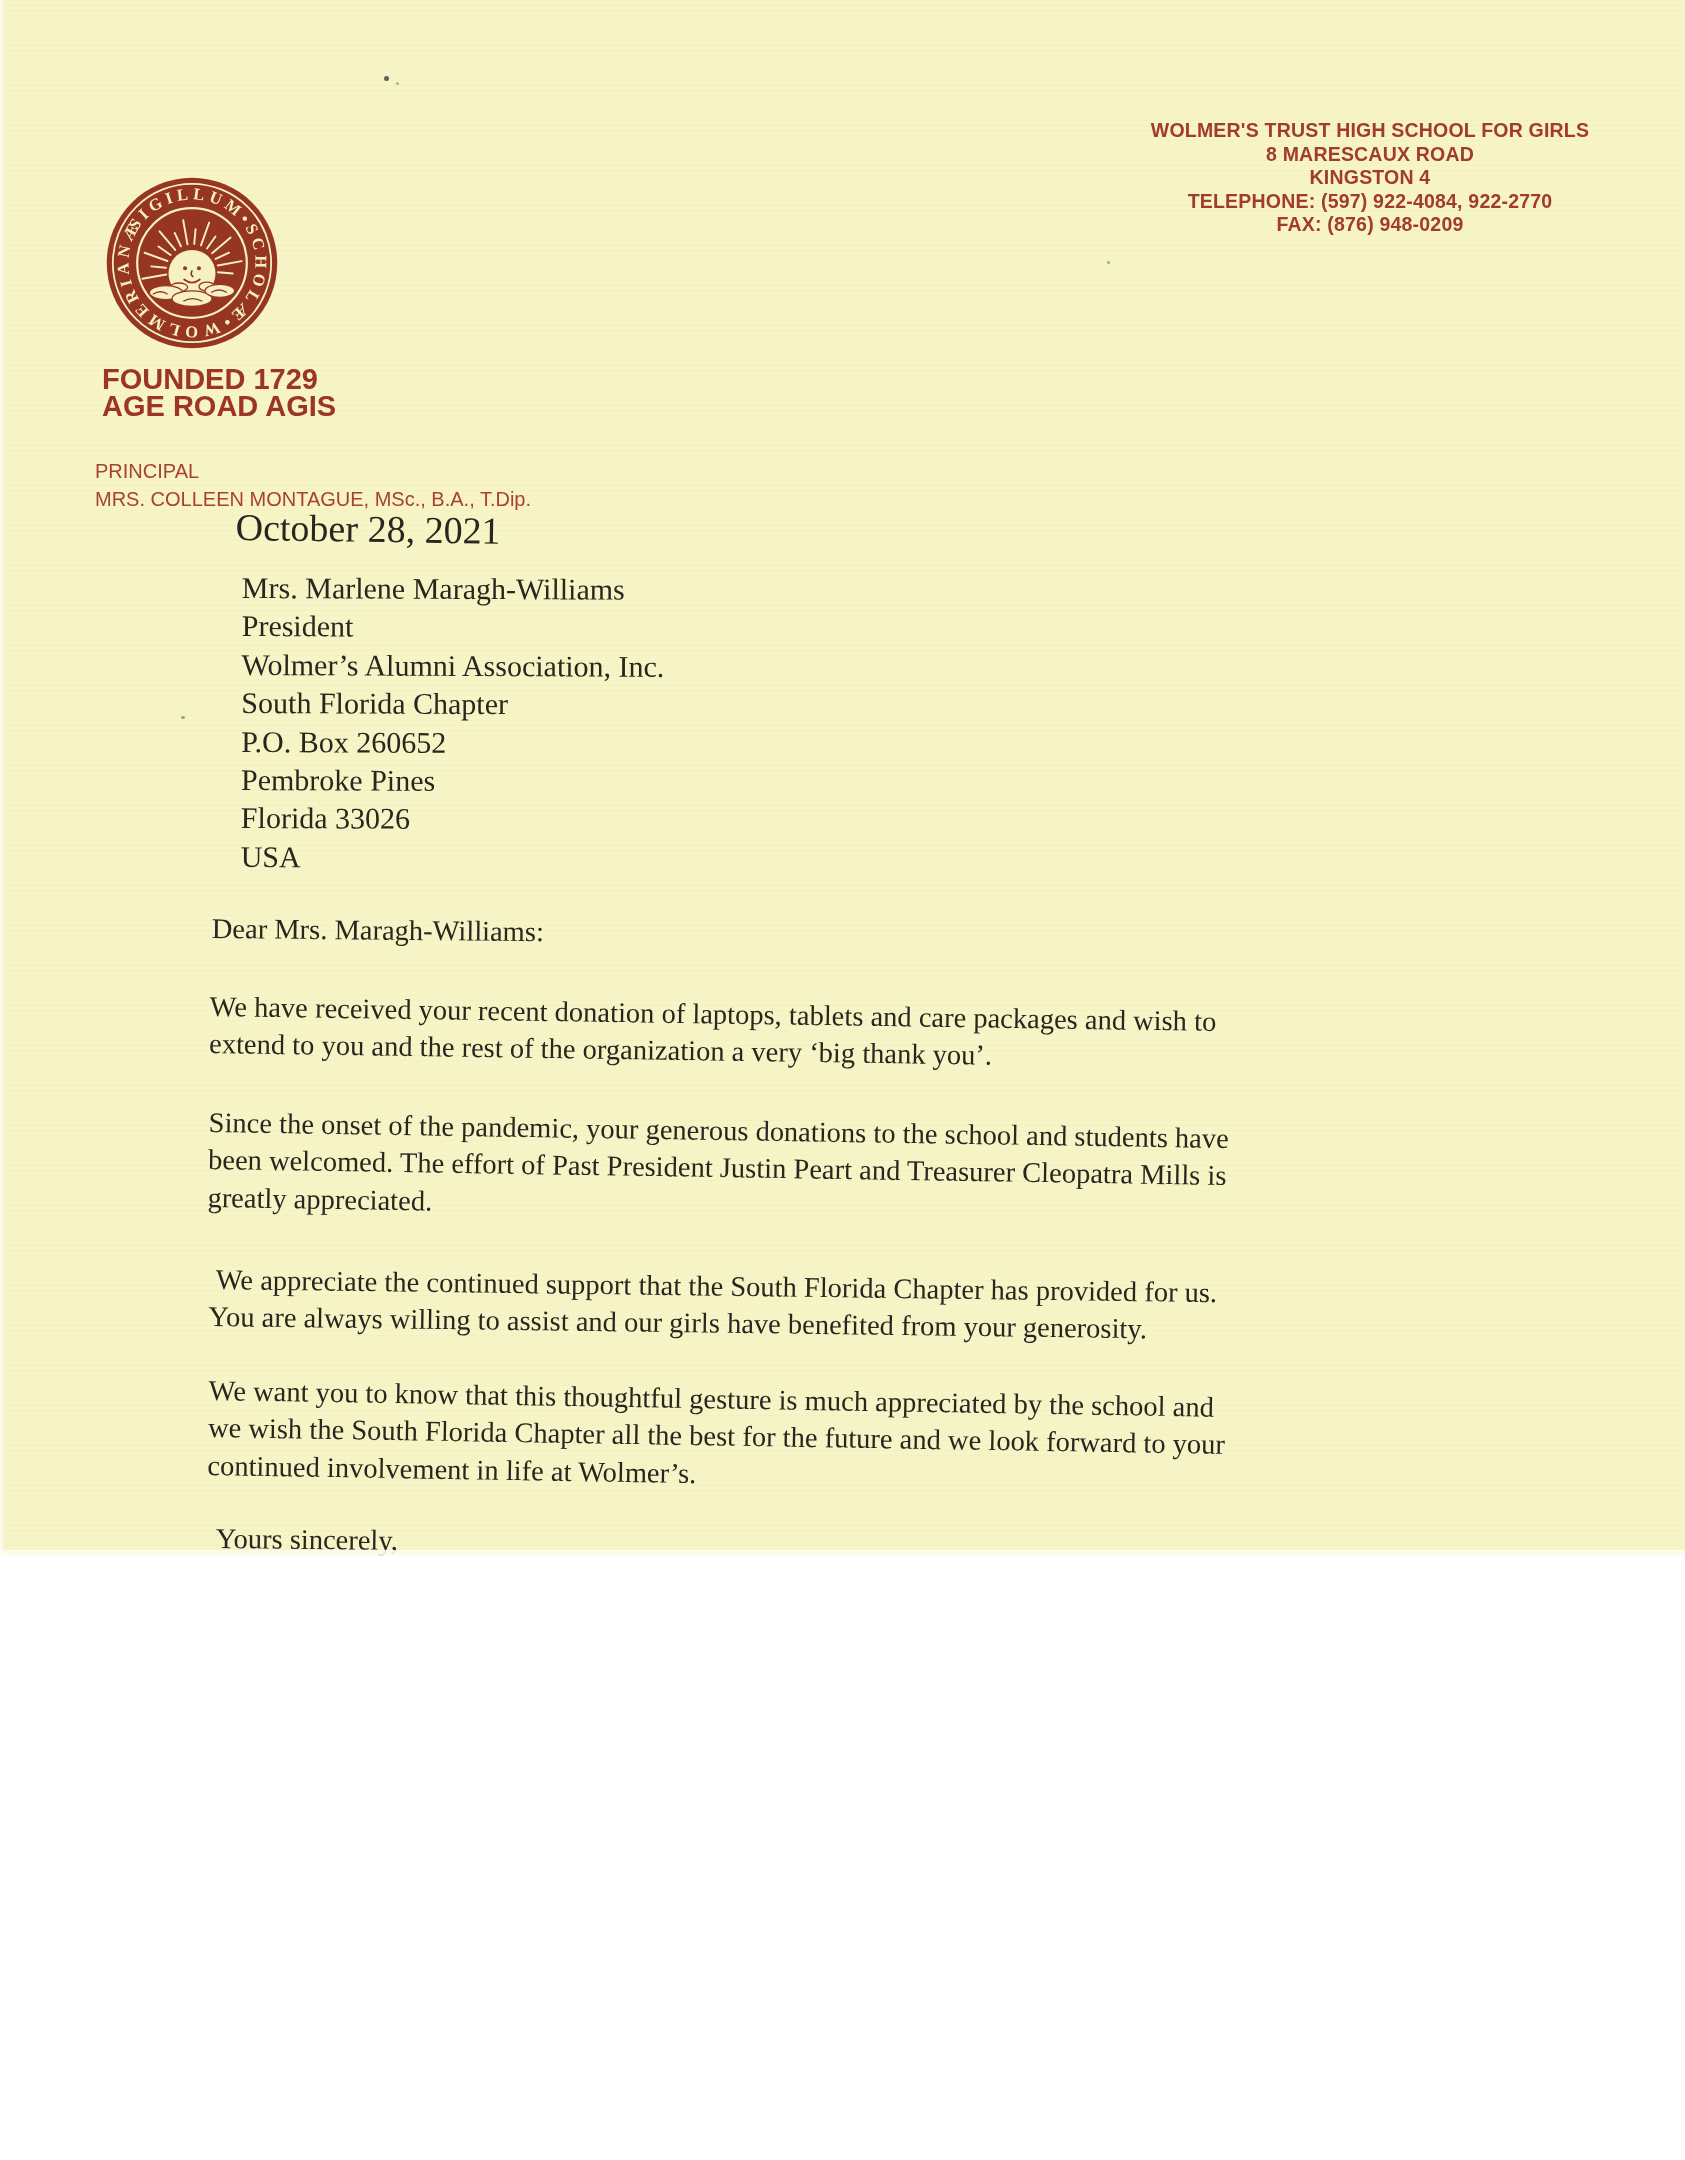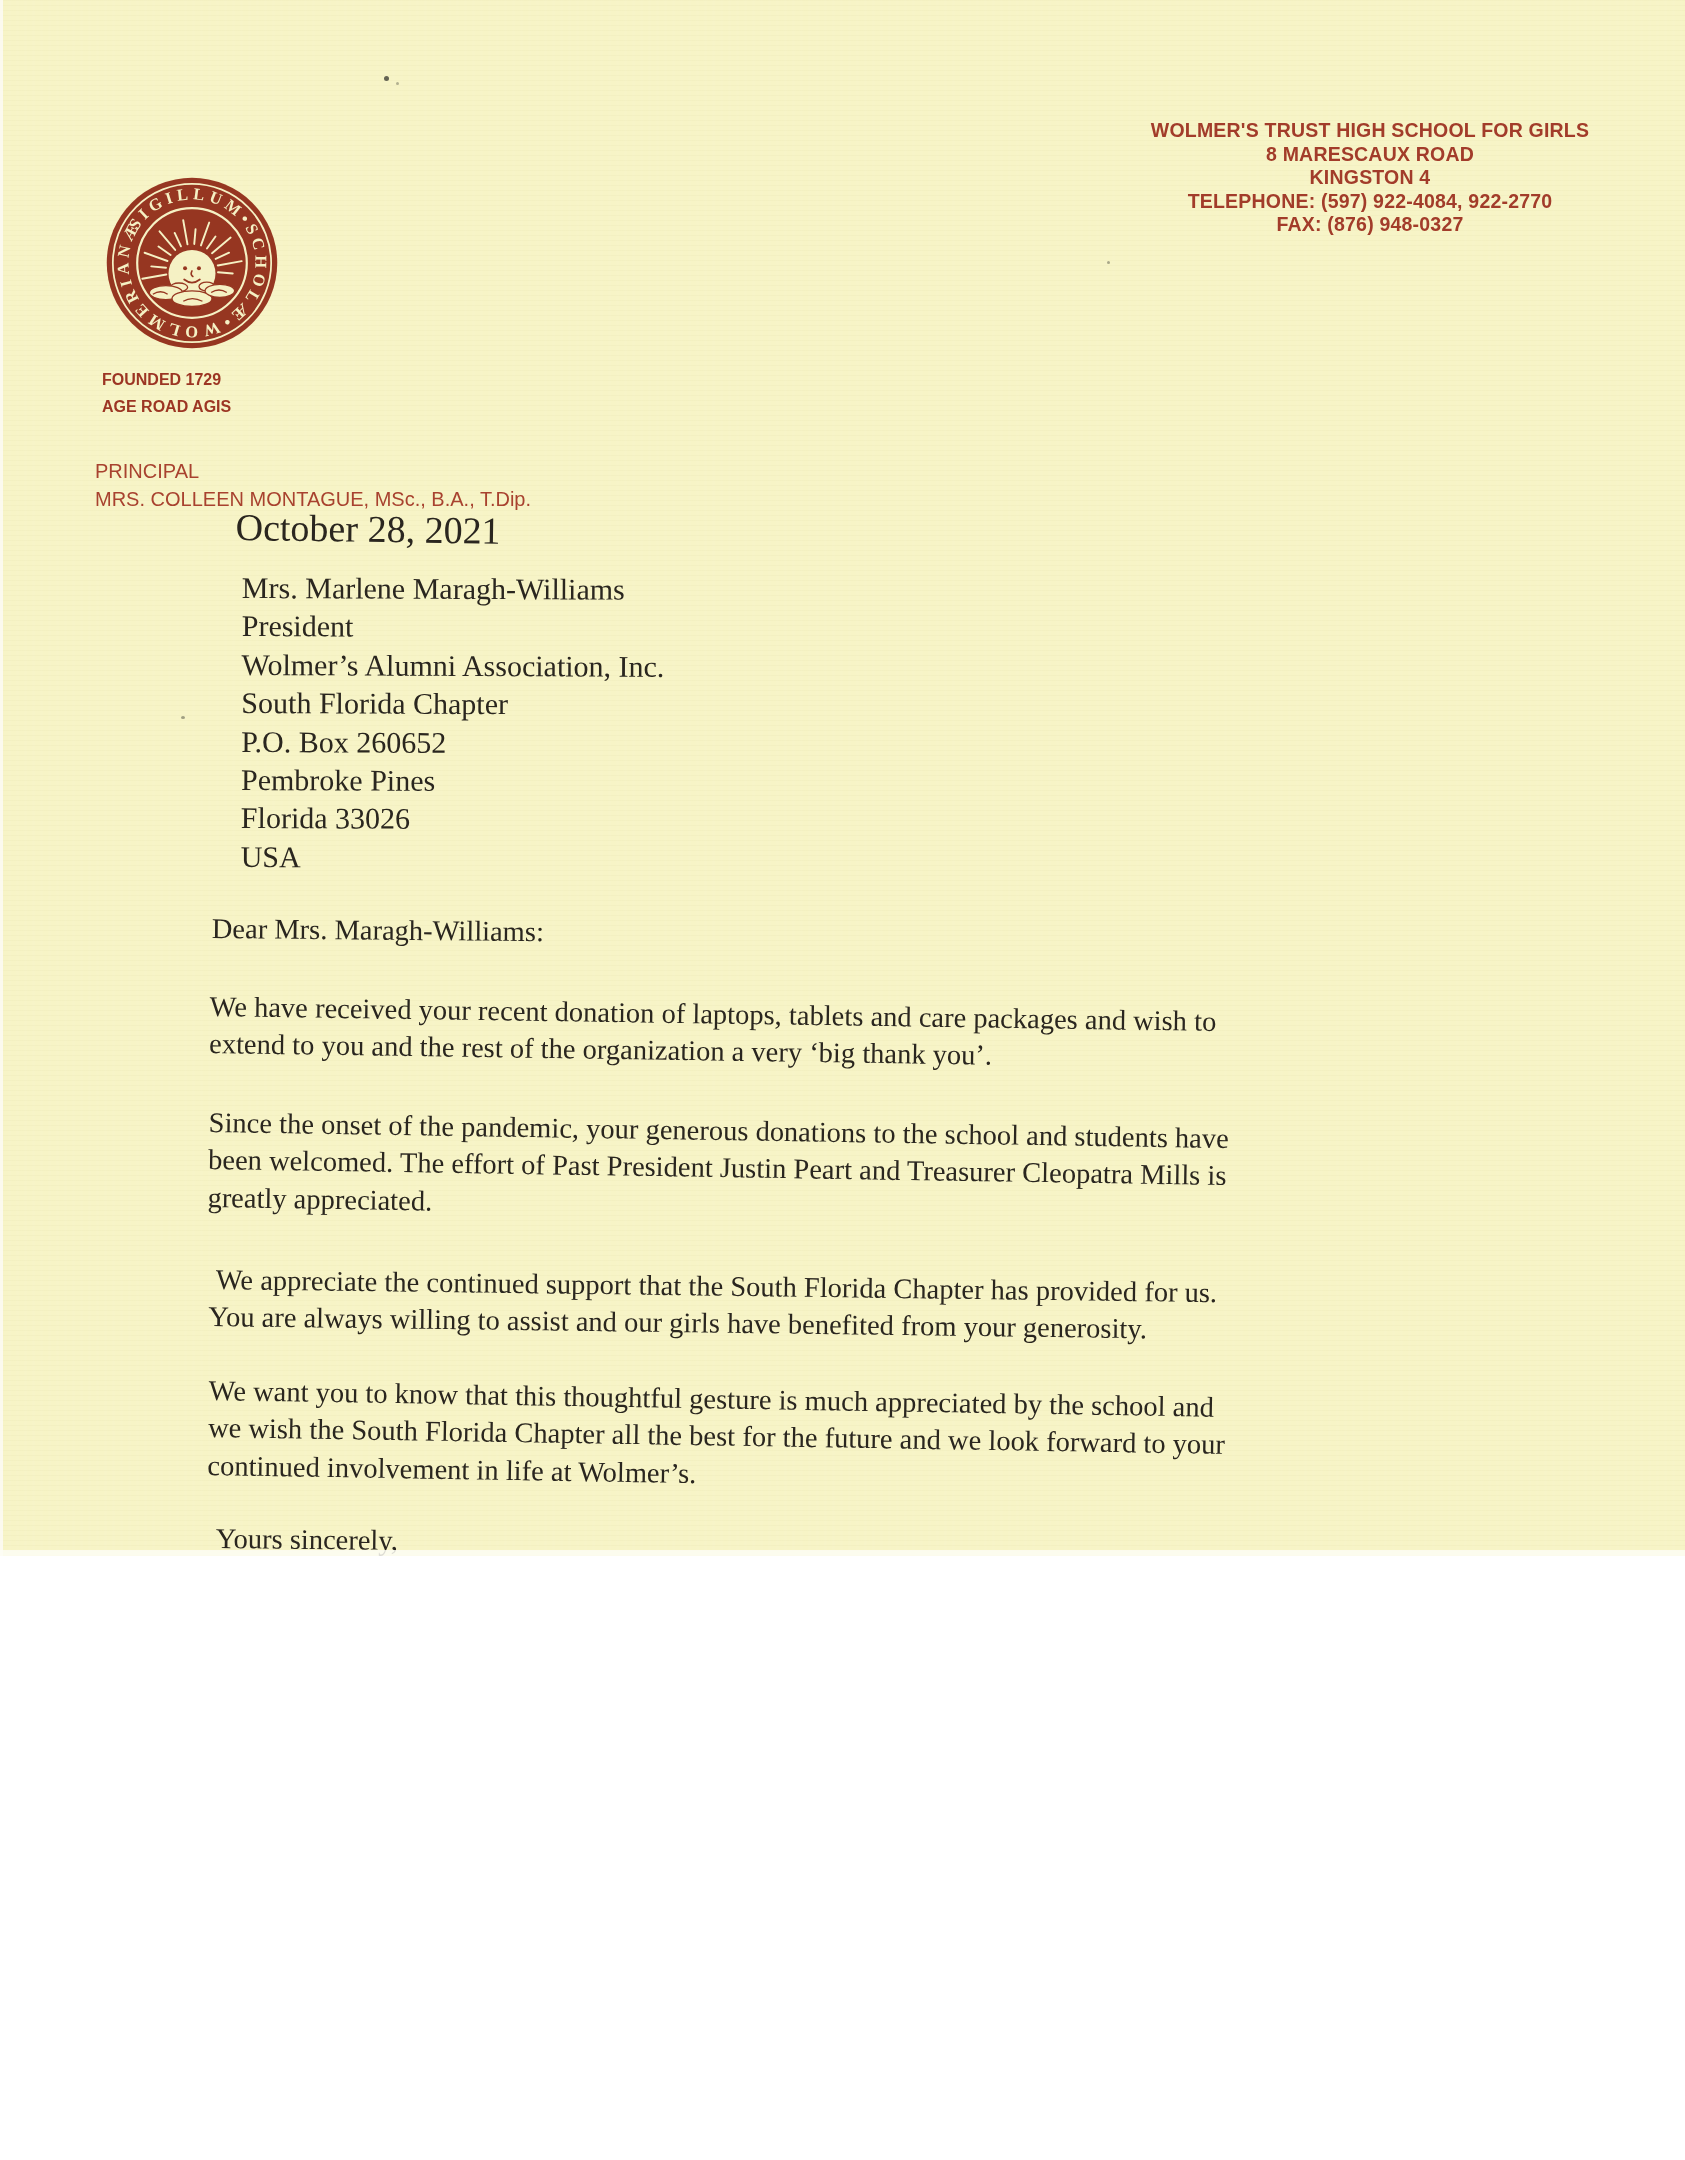--- a/index.html
+++ b/index.html
@@ -17,21 +17,21 @@
   .abs { position:absolute; transform-origin:0 0; }
 
   .letterhead {
     left:1140px; top:119px; width:460px; text-align:center;
     font-family:"Liberation Sans", sans-serif; font-weight:bold;
     font-size:19.5px; line-height:23.6px; color:#a23c2a; letter-spacing:0.2px;
   }
   .seal-wrap { left:105px; top:176px; width:174px; height:174px; }
   .founded-block {
     left:102px; top:366px; font-family:"Liberation Sans", sans-serif;
-    font-weight:bold; font-size:16px; line-height:27px; color:#9c3523;
+    font-weight:bold; font-size:29px; line-height:27px; color:#9c3523;
   }
   .principal-block {
     left:95px; top:457px; font-family:"Liberation Sans", sans-serif;
     font-weight:400; font-size:20px; line-height:28px; color:#a8422f;
   }
   .date-line { left:236px; top:505px; font-size:38px; transform:rotate(0.8deg); }
   .address-block { left:242px; top:569px; font-size:30px; line-height:38.4px; transform:rotate(0.25deg); }
   .address-block .addr-line { display:block; }
   .salutation { left:212px; top:913px; font-size:28.5px; transform:rotate(0.55deg); }
   .para { font-size:28.5px; line-height:37.3px; width:1220px; white-space:pre-wrap; }
@@ -57,21 +57,21 @@
 </head>
 <body>
 
 <div class="page">
 
   <div class="abs letterhead">
     <div>WOLMER'S TRUST HIGH SCHOOL FOR GIRLS</div>
     <div>8 MARESCAUX ROAD</div>
     <div>KINGSTON 4</div>
     <div>TELEPHONE: (597) 922-4084, 922-2770</div>
-    <div>FAX: (876) 948-0327</div>
+    <div>FAX: (876) 948-0209</div>
   </div>
 
   <div class="abs seal-wrap">
     <svg viewBox="0 0 200 200" width="174" height="174">
       <circle cx="100" cy="100" r="98" fill="#963621"></circle>
       <circle cx="100" cy="100" r="91" fill="none" stroke="#f5f1c4" stroke-width="2"></circle>
       <circle cx="100" cy="100" r="63" fill="none" stroke="#f5f1c4" stroke-width="2.5"></circle>
       <g stroke="#f5f1c4" stroke-width="2.2" stroke-linecap="round">
         <line x1="70.5" y1="113.2" x2="42.9" y2="118.1"></line>
         <line x1="70.1" y1="105.4" x2="53.2" y2="103.9"></line>

